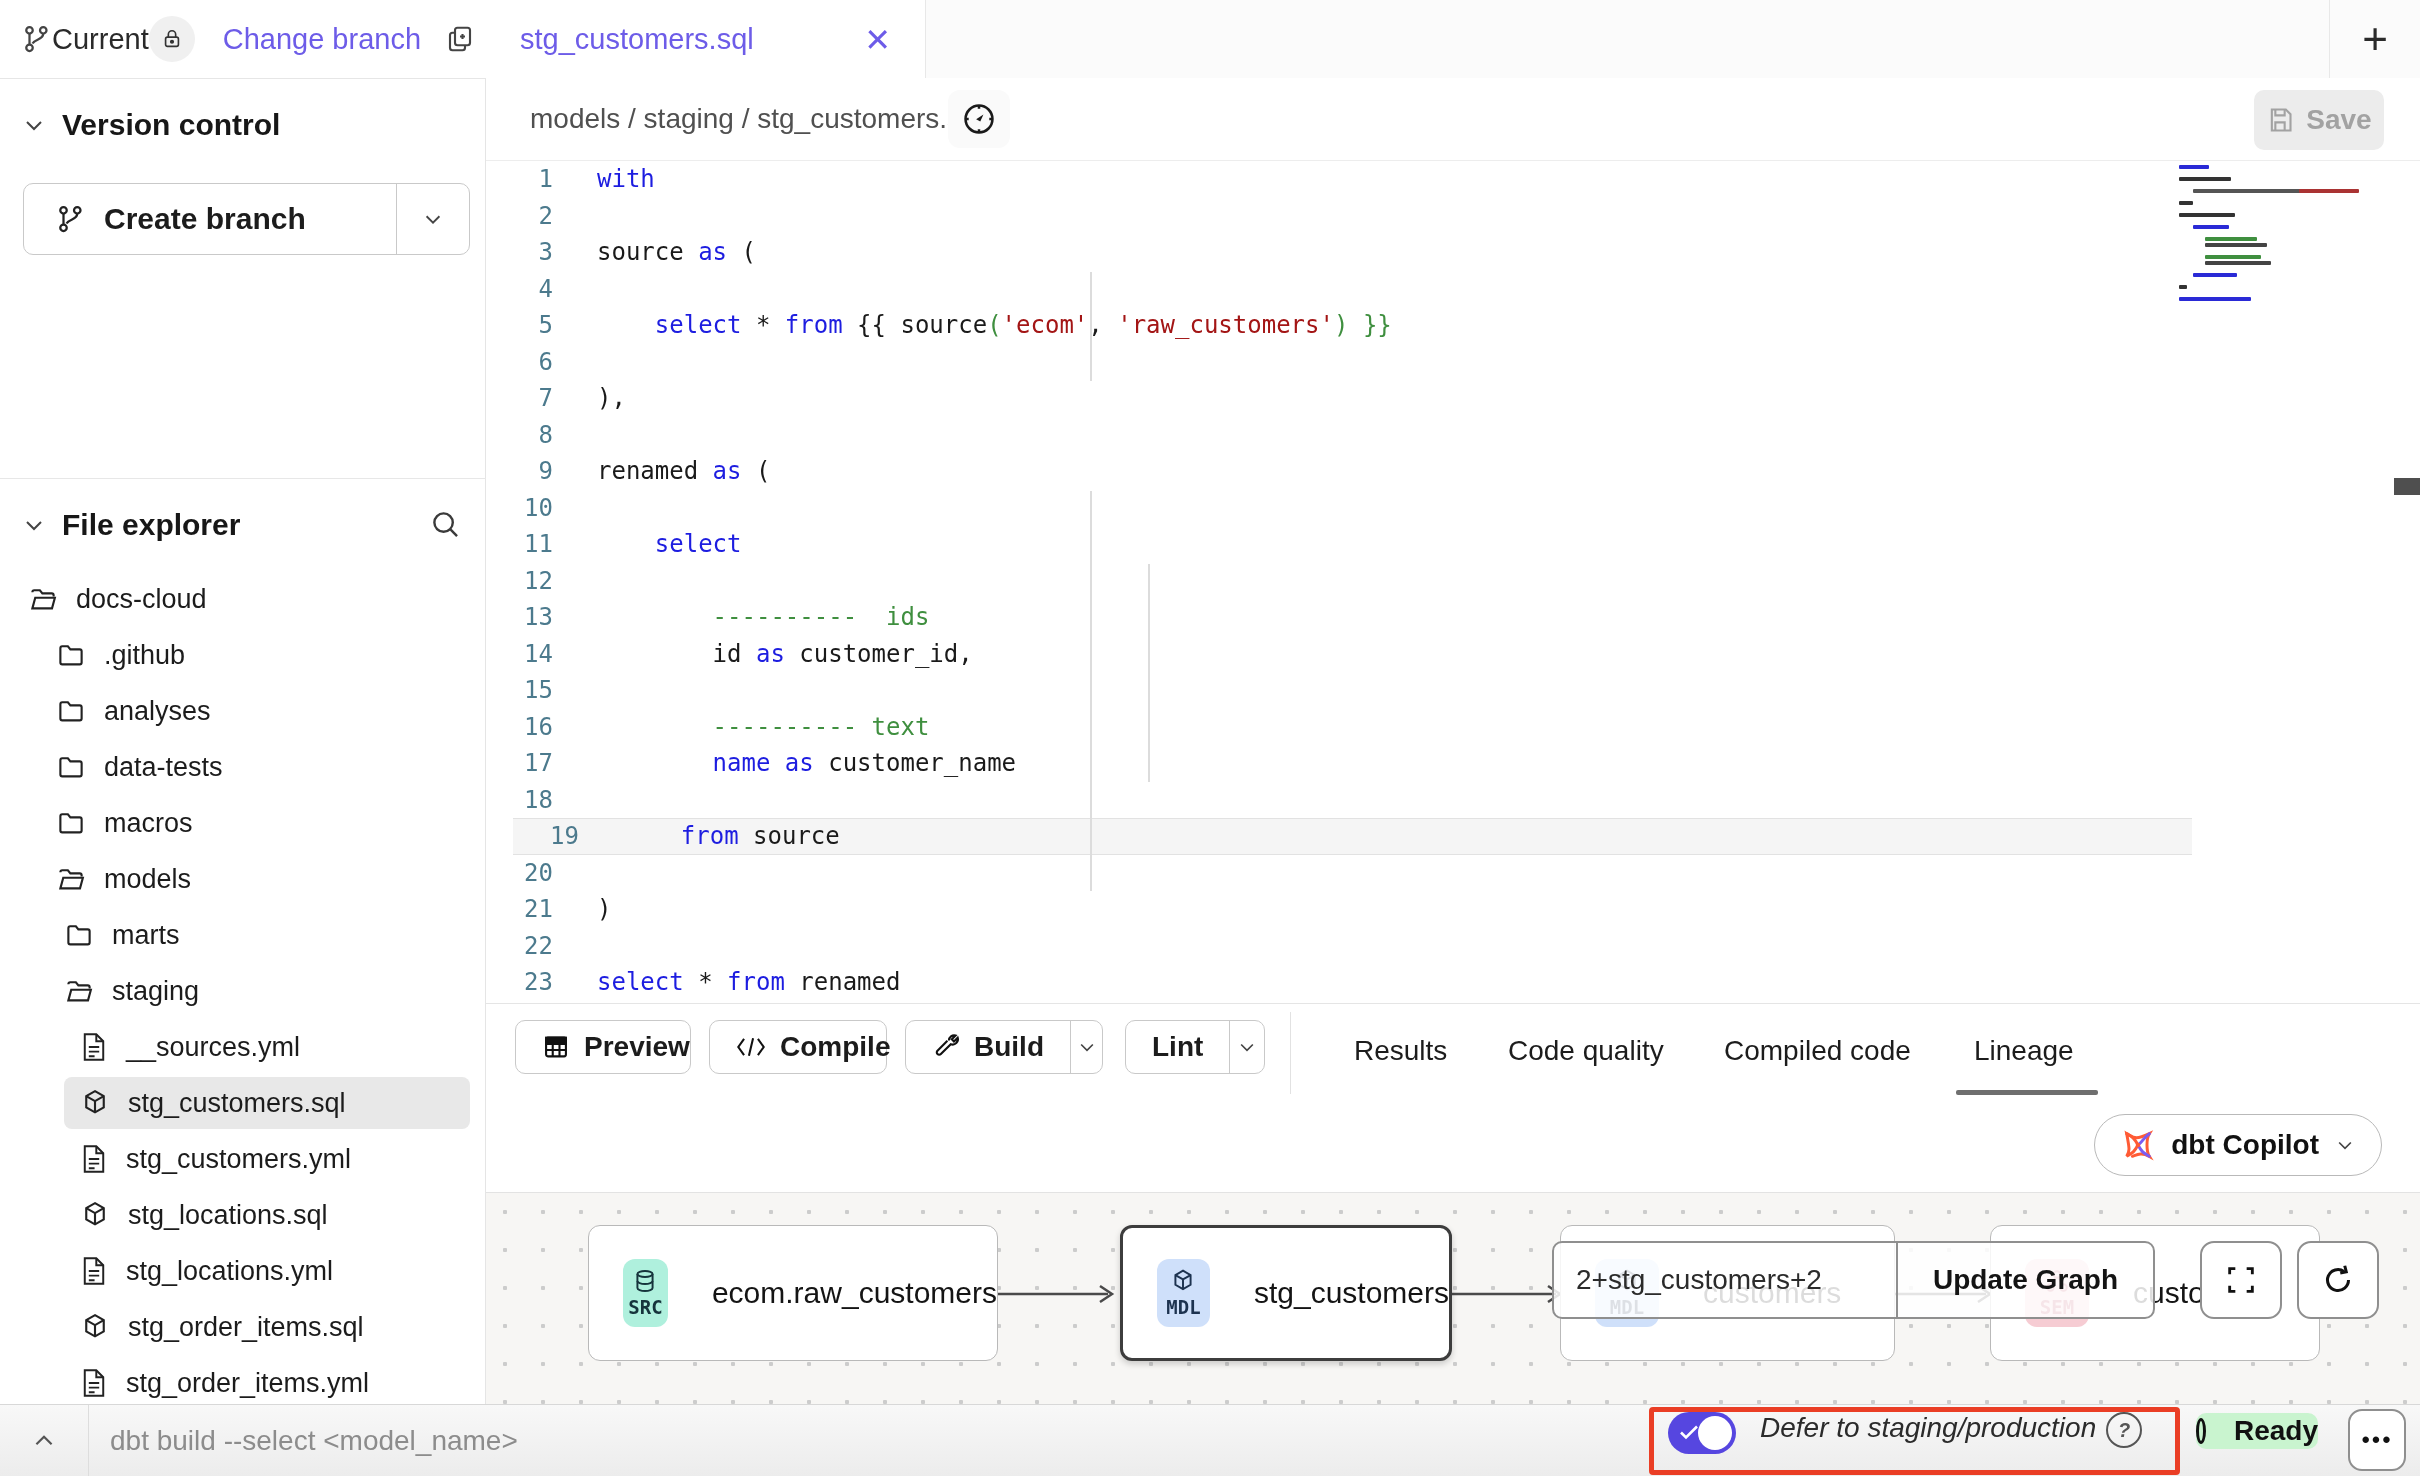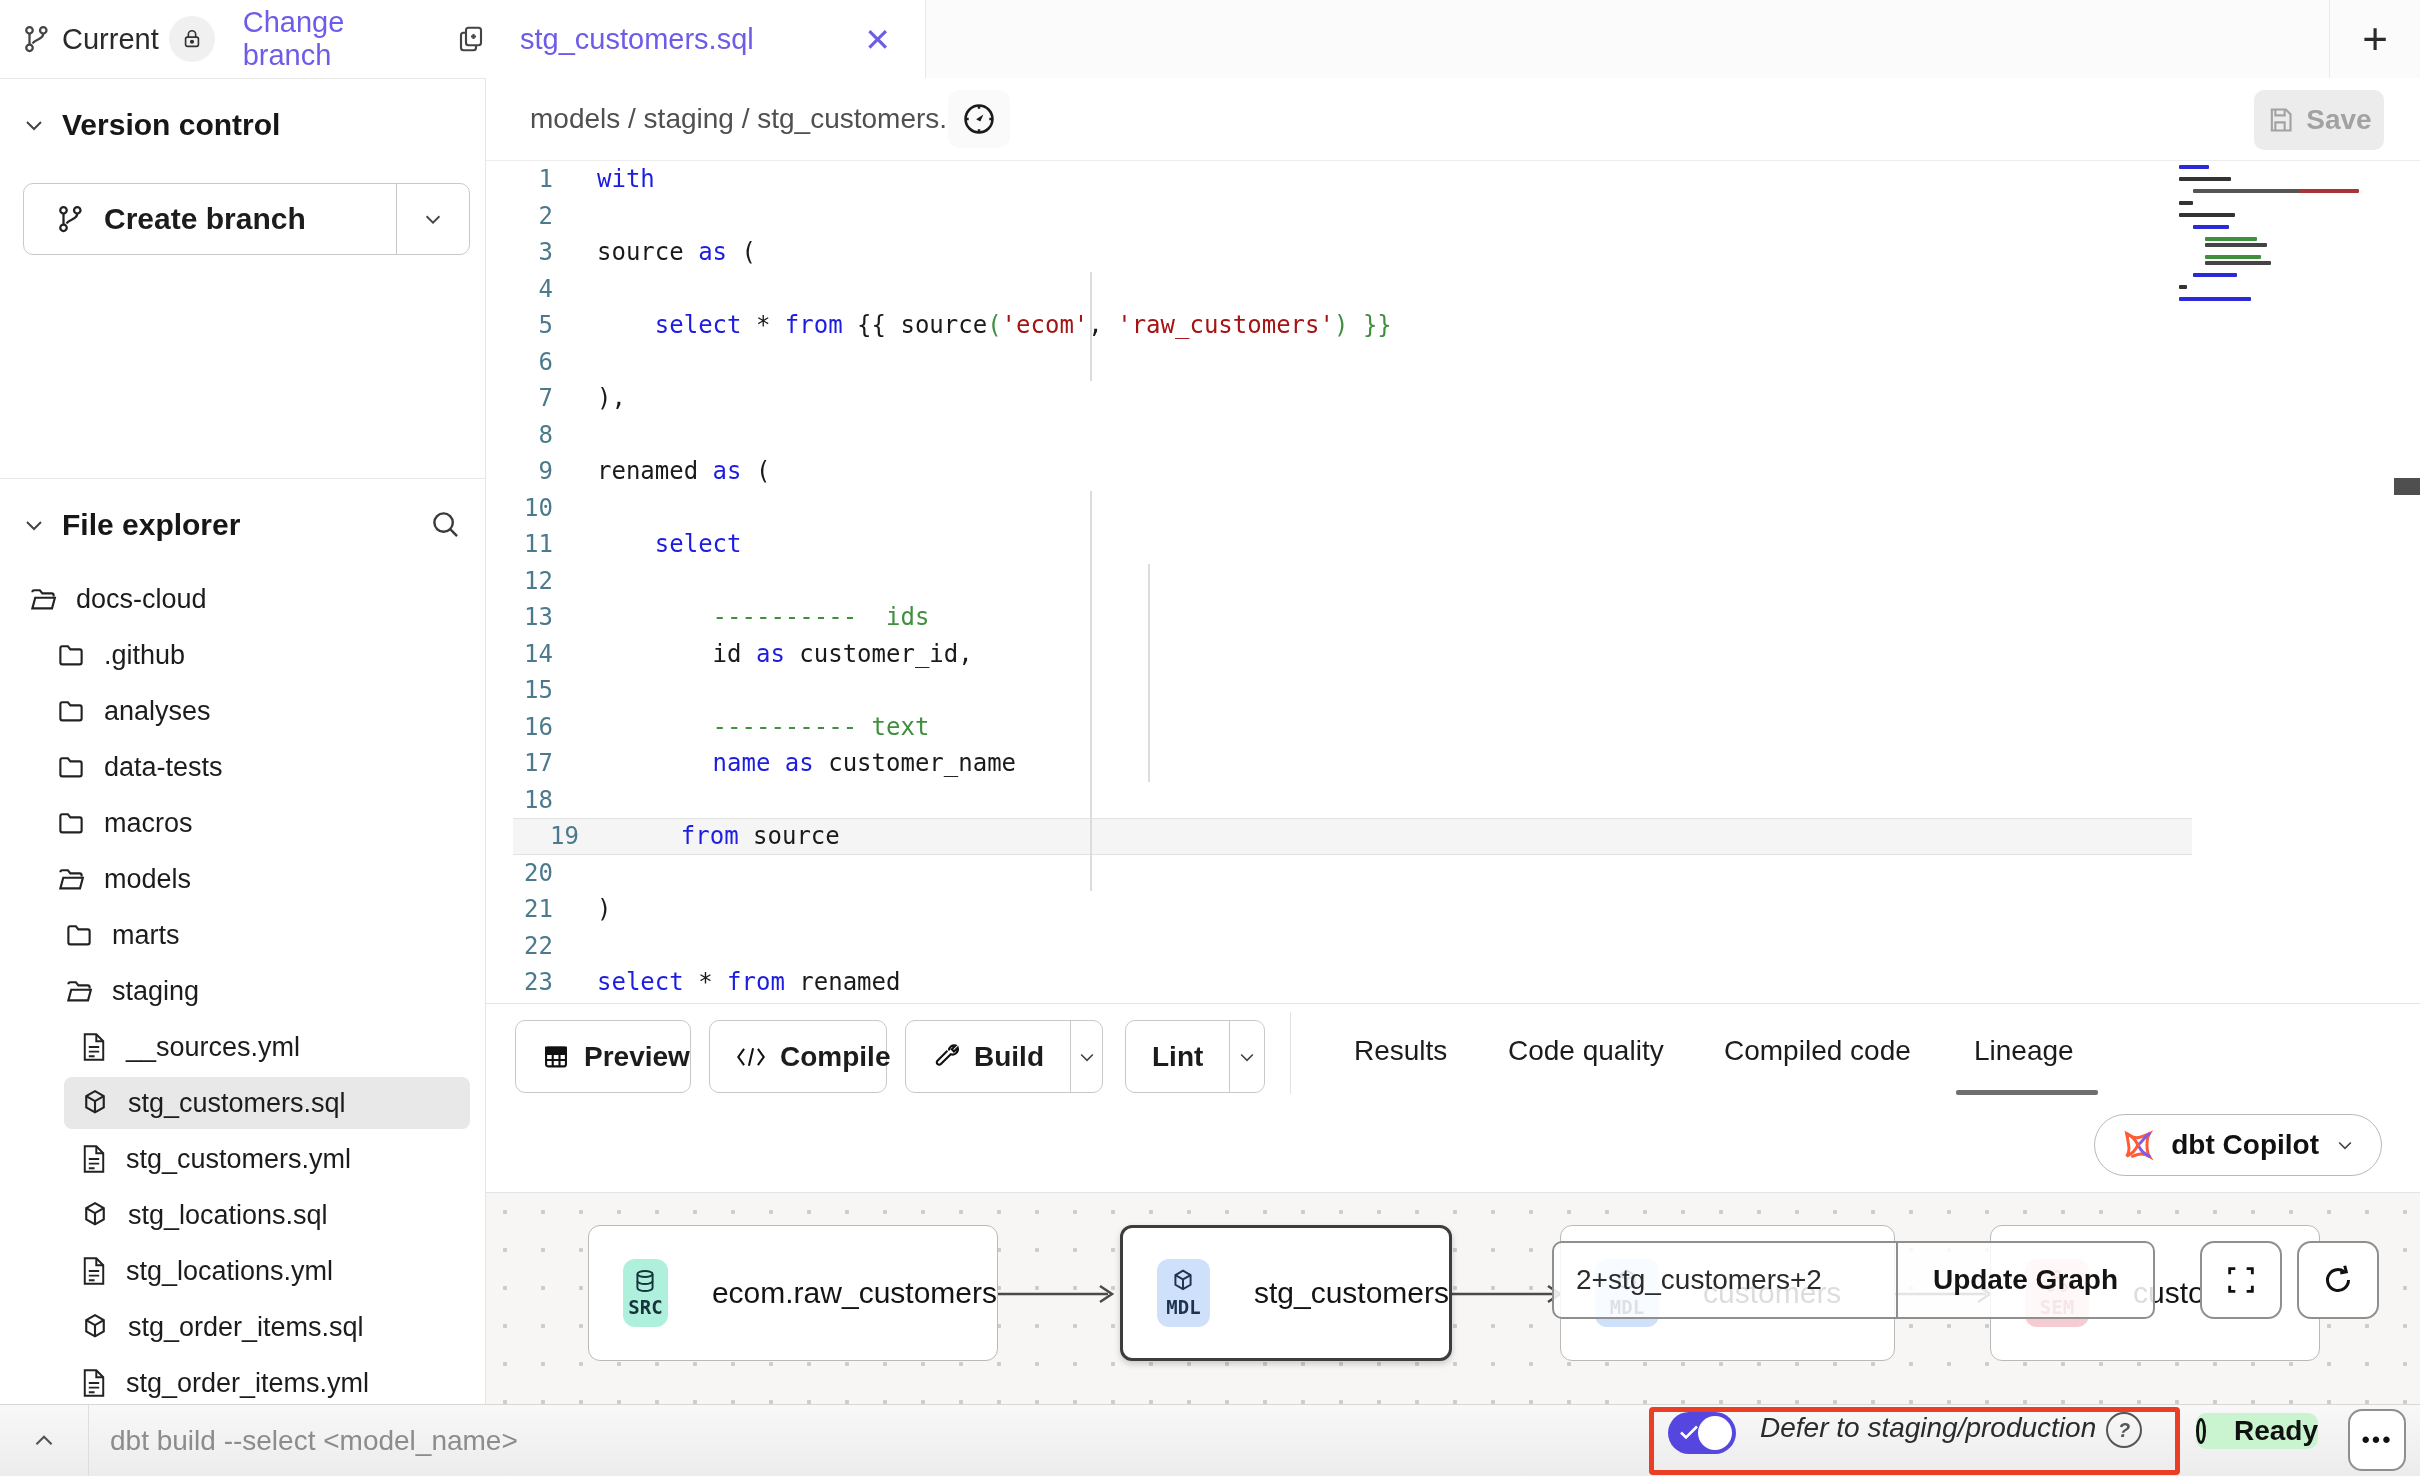--- a/index.html
+++ b/index.html
@@ -4,21 +4,21 @@
 <style>
   html,body{margin:0;padding:0;background:#fff;}
   #app{position:relative;width:2420px;height:1476px;overflow:hidden;
        font-family:"Liberation Sans",sans-serif;color:#1f1f1f;background:#fff;}
   svg{display:block}
   .ico{flex:0 0 auto}
 
   
   #top-left{position:absolute;left:0;top:0;width:486px;height:78px;border-bottom:1px solid #e6e6e6;
             display:flex;align-items:center;background:#fff;z-index:5;}
-  #current-wrap{display:flex;align-items:center;gap:10px;margin-left:22px;}
+  #current-wrap{display:flex;align-items:center;margin-left:22px;}
   #current-label{font-size:29px;color:#2a2a2a;}
   #lock-pill{width:46px;height:46px;border-radius:50%;background:#f0f0f0;display:flex;align-items:center;justify-content:center;}
   #change-branch{margin-left:28px;font-size:29px;color:#6d5ce8;font-weight:500;cursor:pointer;}
   #copy-btn{margin-left:24px;}
 
   
   #tab-bar{position:absolute;left:486px;top:0;width:1934px;height:78px;background:#fbfbfb;border-bottom:1px solid #e6e6e6;}
   #active-tab{position:absolute;left:0;top:0;width:440px;height:79px;background:#fff;border-right:1px solid #e8e8e8;
               display:flex;align-items:center;justify-content:space-between;padding:0 34px;box-sizing:border-box;}
   #active-tab .tab-label{font-size:29px;font-weight:500;color:#6d5ce8;}
@@ -61,21 +61,21 @@
   .code-row.current{background:#f5f5f5;box-shadow:0 1px 0 #e2e2e2 inset,0 -1px 0 #e2e2e2 inset;}
   .code-row.current{width:1679px;margin-left:26px;}
   .tk-kw{color:#1d1de0}.tk-pl{color:#1a1a1a}.tk-str{color:#a31515}.tk-com{color:#3f8f3f}.tk-par{color:#3f8f3f}
   .iguide{position:absolute;width:2px;background:#dcdcdc;}
   #minimap{position:absolute;left:1692px;top:-8px;width:120px;height:120px;}
   .mm-seg{position:absolute;height:4px;border-radius:1px;}
   #scroll-thumb{position:absolute;right:0;top:478px;width:26px;height:17px;background:#4f4f4f;}
 
   
   #panel-bar{position:absolute;left:486px;top:1003px;width:1934px;height:189px;background:#fff;border-top:1px solid #e5e5e5;box-sizing:border-box;}
-  .act-btn{position:absolute;top:16px;height:73px;border:1.5px solid #c9c9c9;border-radius:10px;background:#fff;
+  .act-btn{position:absolute;top:16px;height:54px;border:1.5px solid #c9c9c9;border-radius:10px;background:#fff;
            display:flex;align-items:center;box-sizing:border-box;font-size:28px;font-weight:600;color:#1c1c1c;}
   .act-btn .main{display:flex;align-items:center;gap:14px;padding:0 26px;height:100%;}
   .act-btn .seg{width:58px;height:100%;border-left:1.5px solid #c9c9c9;display:flex;align-items:center;justify-content:center;}
   #btn-preview{left:29px;width:176px}
   #btn-compile{left:223px;width:178px}
   #btn-build{left:419px;width:198px}
   #btn-lint{left:639px;width:140px}
   #tab-div{position:absolute;left:804px;top:8px;width:1px;height:82px;background:#e2e2e2;}
   .panel-tab{position:absolute;top:0;height:94px;display:flex;align-items:center;font-size:28px;color:#1c1c1c;cursor:pointer;}
   #ptab-0{left:868px}#ptab-1{left:1022px}#ptab-2{left:1238px}#ptab-3{left:1488px}

